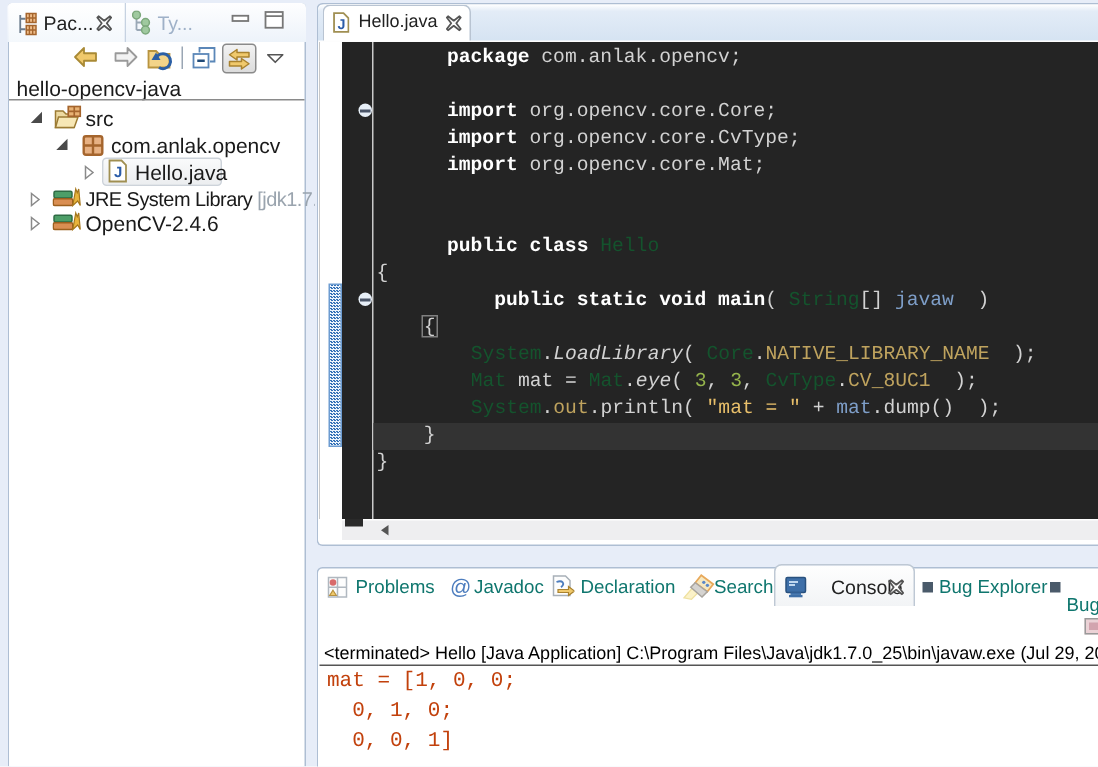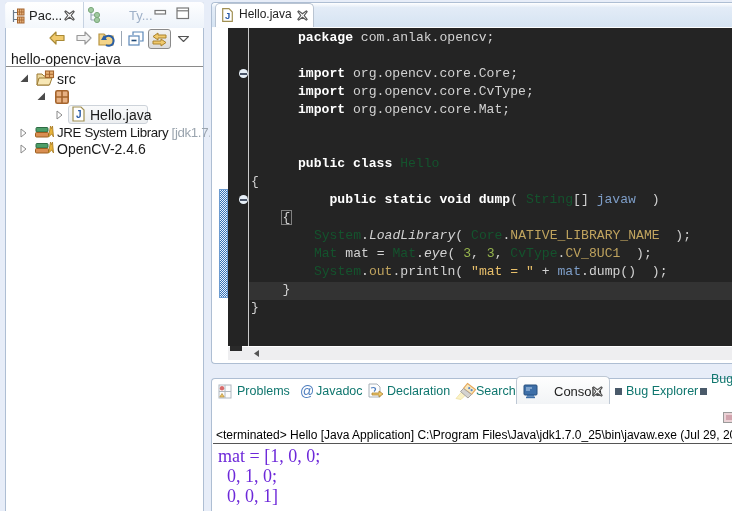--- a/index.html
+++ b/index.html
@@ -5,21 +5,21 @@
 * { margin:0; padding:0; box-sizing:border-box; }
 html,body { width:732px; height:511px; overflow:hidden; }
 body { background:#E7EDF8; font-family:"Liberation Sans", sans-serif; position:relative; }
 .abs { position:absolute; }
 
 
 #leftcard { left:5px; top:2px; width:199px; height:509px; background:#fff; border:1px solid #AEBED3; border-bottom:none; border-radius:3px 3px 0 0; }
 #ltabbar { left:5px; top:2px; width:199px; height:26px; background:linear-gradient(#FEFEFF,#EDF3FA); border-radius:3px 3px 0 0; }
 #ltab1 { left:6px; top:2px; width:78px; height:26px; background:linear-gradient(#FFFFFF,#F4F8FC); border-right:1px solid #C6D2E1; border-radius:3px 0 0 0; }
 .tabtxt { font-size:13px; color:#222; }
-.tabtxt-dim { font-size:13px; color:#9FB1C8;margin-left:24px; }
+.tabtxt-dim { font-size:13px; color:#9FB1C8; }
 
 
 .treetxt { font-size:14px; color:#1a1a1a; white-space:nowrap; }
 .graytxt { color:#9aa4ae; }
 #sel-hello { left:68px; top:105px; width:80px; height:19px; background:linear-gradient(#F9FAFB,#ECEEF0); border:1px solid #CDD3DA; border-radius:3px; }
 
 
 #edcard { left:211px; top:2px; width:521px; height:362px; background:#fff; border:1px solid #AEBED3; border-right:none; border-radius:4px 0 0 4px; }
 #edtabbar { left:212px; top:3px; width:520px; height:25px; background:linear-gradient(#FFFFFF 0%, #E3ECF7 18%, #D5E3F2 100%); border-radius:4px 0 0 0; }
 #edtab { left:215px; top:3px; width:99px; height:25px; background:#FFFFFF; border:1px solid #B9C4D2; border-bottom:none; border-radius:5px 5px 0 0; }
@@ -45,21 +45,21 @@
 
 #edscroll { left:228px; top:347px; width:504px; height:13px; background:#EEEEF0; }
 
 
 #botcard { left:211px; top:378px; width:521px; height:134px; background:#fff; border:1px solid #AEBED3; border-right:none; border-bottom:none; border-radius:4px 0 0 0; }
 .bottabtxt { font-size:12.5px; color:#0f766e; white-space:nowrap; }
 #constab { left:516px; top:376px; width:94px; height:28px; background:linear-gradient(#FEFEFE,#F2F4F6); border:1px solid #BEC8D4; border-bottom:none; border-radius:5px 5px 0 0; }
 
 #constitle { left:216px; top:428px; font-size:12px; color:#000; white-space:nowrap; }
 #constuline { left:213px; top:443px; width:519px; height:1px; background:#555; }
-.conout { font-family:Liberation Serif, serif; font-size:18px; color:#6d28d9; white-space:pre; }
+.conout { font-family:Liberation Mono, monospace; font-size:14px; color:#c2410c; white-space:pre; }
 </style>
 </head>
 <body>
 
 <div class="abs" id="leftcard"></div>
 <div class="abs" id="ltabbar"></div>
 <div class="abs" id="ltab1"></div>
 
 <svg class="abs" style="left:11px;top:8px" width="16" height="16">
   <path d="M2.5 2 v12 M2.5 4.5 h3.5 M2.5 11.5 h3.5" stroke="#6B7B8C" stroke-width="1.2" fill="none"></path>
@@ -131,20 +131,21 @@
 </svg>
 <div class="abs treetxt" style="left:57px;top:71px">src</div>
 
 <svg class="abs" style="left:37px;top:92px" width="9" height="9">
       <path d="M8 0.5 L8 8 L0.5 8 Z" fill="#4A4A4A"></path>
     </svg>
 <svg class="abs" style="left:54px;top:89px" width="16" height="16" viewBox="0 0 16 16">
   <rect x="1.8" y="1.8" width="12.4" height="12.4" rx="1.5" fill="#E7B183" stroke="#A5652D" stroke-width="1.6"></rect>
   <path d="M8 1.8 v12.4 M1.8 8 h12.4" stroke="#A5652D" stroke-width="1.6"></path>
 </svg>
+<div class="abs treetxt" style="left:74px;top:89px">com.anlak.opencv</div>
 
 <div class="abs" id="sel-hello"></div>
 <svg class="abs" style="left:56px;top:110px" width="7" height="10">
       <path d="M1 1 L6 5 L1 9 Z" fill="#fff" stroke="#8A8A8A" stroke-width="1"></path>
     </svg>
 <svg class="abs" style="left:72px;top:106px" width="13" height="16" viewBox="0 0 13 16">
   <path d="M1 1 L9 1 L12 4 L12 15 L1 15 Z" fill="#FFFFFF" stroke="#A08F52" stroke-width="1.2"></path>
   <text x="4" y="12" font-family="Liberation Sans" font-size="10" font-weight="bold" fill="#2B5CA8">J</text>
 </svg>
 <div class="abs treetxt" style="left:90px;top:107px">Hello.java</div>
@@ -191,21 +192,21 @@
 
 <pre class="abs" id="code"><span class="kw">package</span> com.anlak.opencv;
 
 <span class="kw">import</span> org.opencv.core.Core;
 <span class="kw">import</span> org.opencv.core.CvType;
 <span class="kw">import</span> org.opencv.core.Mat;
 
 
 <span class="kw">public class</span> <span class="cls">Hello</span>
 {
-    <span class="kw">public static void dump</span>( <span class="cls">String</span>[] <span class="loc">javaw</span>  )
+    <span class="kw">public static void main</span>( <span class="cls">String</span>[] <span class="loc">javaw</span>  )
     {
         <span class="cls">System</span>.<span class="mtd">LoadLibrary</span>( <span class="cls">Core</span>.<span class="cst">NATIVE_LIBRARY_NAME</span>  );
         <span class="cls">Mat</span> mat = <span class="cls">Mat</span>.<span class="mtd">eye</span>( <span class="num">3</span>, <span class="num">3</span>, <span class="cls">CvType</span>.<span class="cst">CV_8UC1</span>  );
         <span class="cls">System</span>.<span class="cst">out</span>.println( <span class="str">"mat = "</span> + <span class="loc">mat</span>.dump()  );
     }
 }</pre>
 
 <div class="abs" id="bracebox"></div>
 <div class="abs foldminus" style="left:239px;top:69px"></div>
 <div class="abs foldminus" style="left:239px;top:195px"></div>
@@ -254,21 +255,21 @@
   <rect x="3" y="12.6" width="9" height="1.6" fill="#3E6FA8"></rect>
 </svg>
 <div class="abs tabtxt" style="left:554px;top:384px">Console</div>
 <svg class="abs" style="left:592px;top:386px" width="11" height="11" viewBox="0 0 13 13">
   <path d="M2 1 L6.5 4.5 L11 1 L12 2 L8.5 6.5 L12 11 L11 12 L6.5 8.5 L2 12 L1 11 L4.5 6.5 L1 2 Z" fill="#FDFDFD" stroke="#555" stroke-width="1.4" stroke-linejoin="round"></path>
 </svg>
 
 <div class="abs" style="left:615px;top:388px;width:7px;height:7px;background:#4A5A6A"></div>
 <div class="abs bottabtxt" style="left:626px;top:384px">Bug Explorer</div>
 <div class="abs" style="left:700px;top:388px;width:7px;height:7px;background:#4A5A6A"></div>
-<div class="abs bottabtxt" style="left:711px;top:372px">Bug</div>
+<div class="abs bottabtxt" style="left:711px;top:396px">Bug</div>
 
 <div class="abs" style="left:723px;top:412px;width:12px;height:11px;border:1.5px solid #9A9A9A;background:#EBD2D6"></div>
 <div class="abs" style="left:726px;top:415px;width:9px;height:5px;background:#D2A4AE"></div>
 
 <div class="abs" id="constitle">&lt;terminated&gt; Hello [Java Application] C:\Program Files\Java\jdk1.7.0_25\bin\javaw.exe (Jul 29, 20</div>
 <div class="abs" id="constuline"></div>
 <div class="abs conout" style="left:218px;top:446px">mat = [1, 0, 0;</div>
 <div class="abs conout" style="left:218px;top:466px">  0, 1, 0;</div>
 <div class="abs conout" style="left:218px;top:486px">  0, 0, 1]</div>
 

